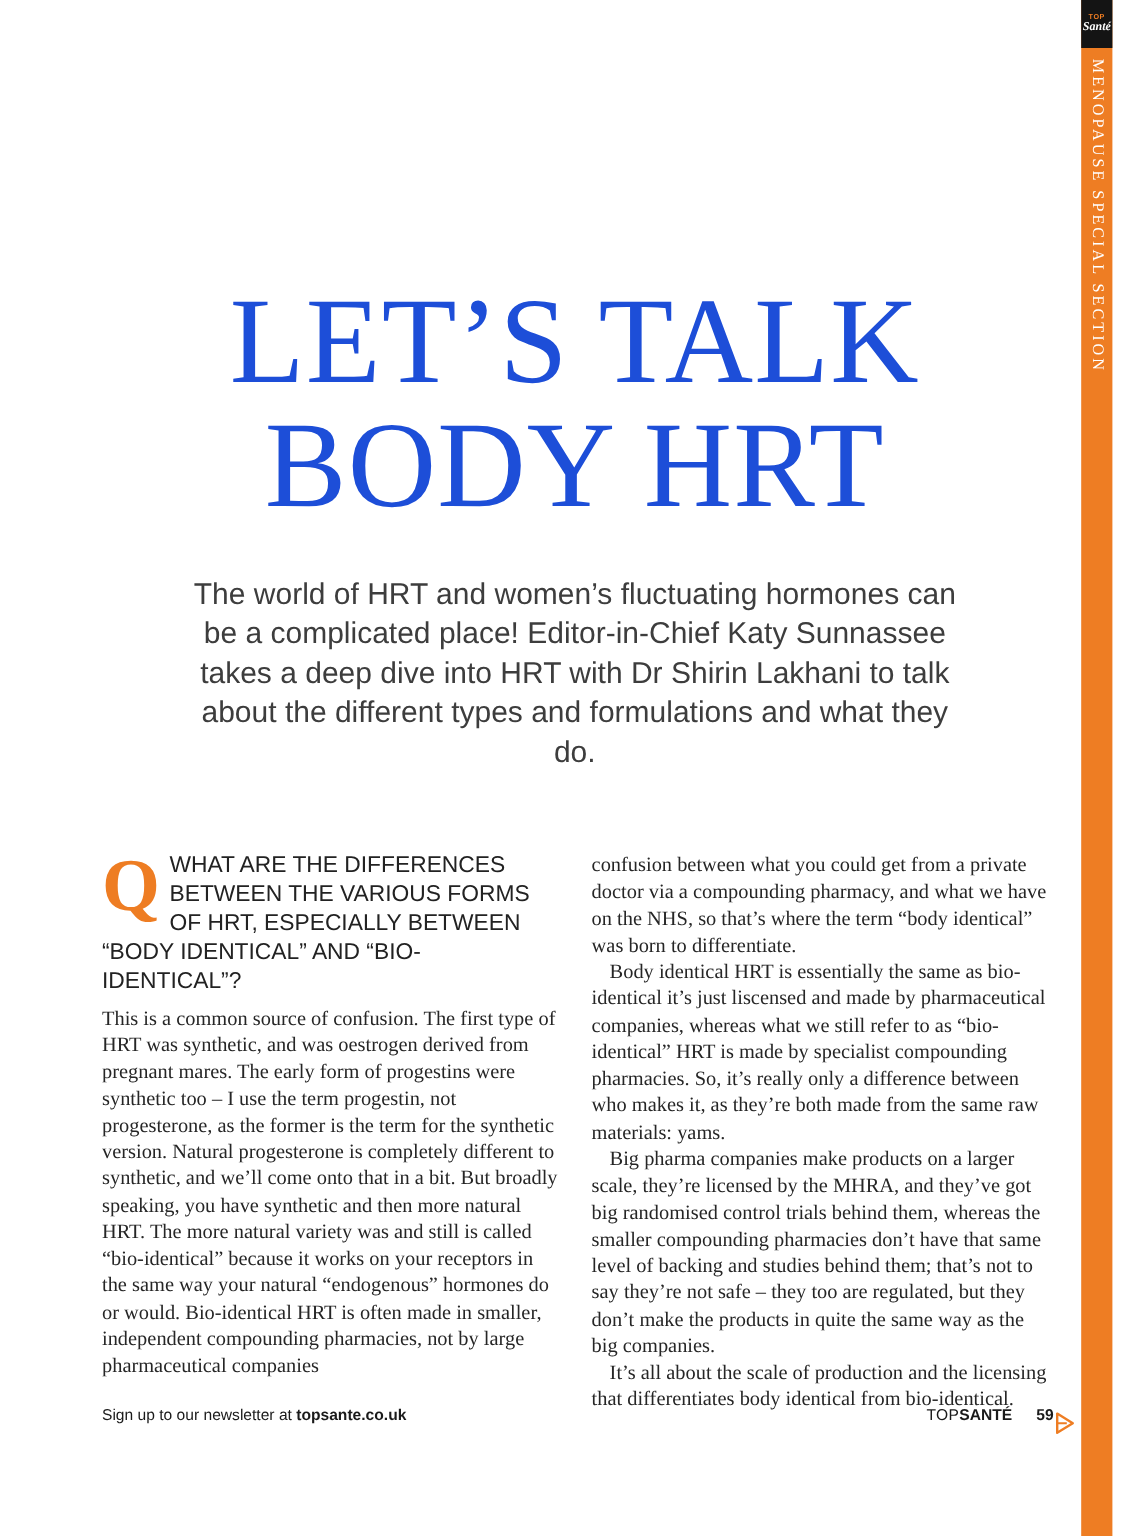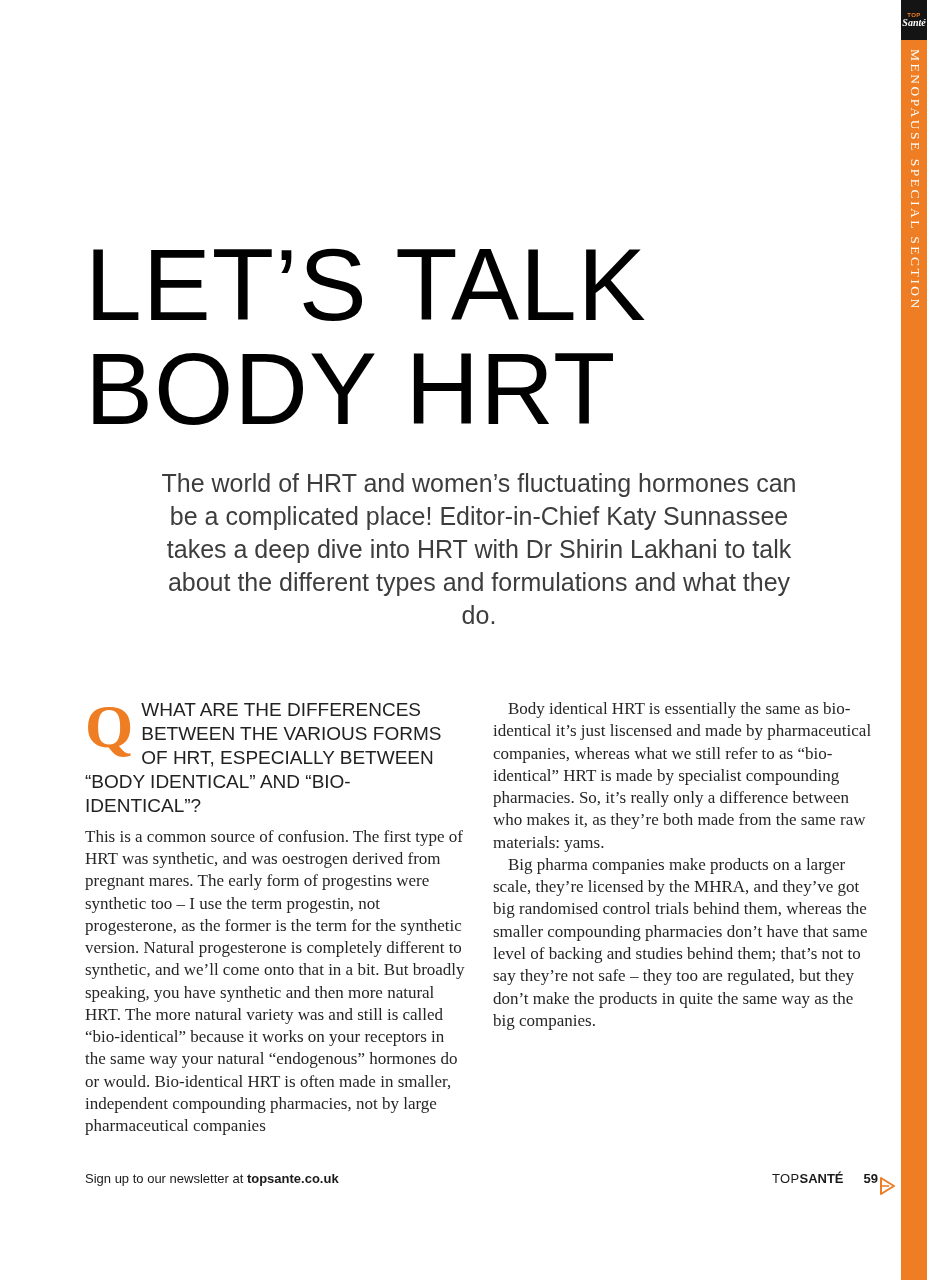--- a/index.html
+++ b/index.html
@@ -40,32 +40,32 @@
   }
 
   
   .arrow-icon { position: absolute; left: 878px; top: 1176px; }
 
   
   .content { position: absolute; left: 85px; top: 0; width: 788px; }
 
   .title {
     margin-top: 233px;
-    text-align: left;
-    font-family: Liberation Sans, sans-serif;
+    text-align: center;
+    font-family: Liberation Serif, serif;
     font-weight: normal;
     font-size: 102px;
     line-height: 1.02;
     letter-spacing: 1px;
-    color: #000000;
+    color: #1d4ed8;
   }
   .title span { display: block; }
 
   .standfirst {
-    margin: 26px auto 0 auto;
+    margin: 38px auto 0 auto;
     max-width: 645px;
     text-align: center;
     font-size: 25px;
     line-height: 1.32;
     color: #3d3d3d;
   }
 
   .columns {
     margin-top: 66px;
     display: flex; gap: 28px;
@@ -137,22 +137,24 @@
 
       <div class="col">
         <div class="question">
           <span class="qcap">Q</span>
           <span class="qtext">WHAT ARE THE DIFFERENCES BETWEEN THE VARIOUS FORMS OF HRT, ESPECIALLY BETWEEN “BODY IDENTICAL” AND “BIO-IDENTICAL”?</span>
         </div>
         <p>This is a common source of confusion. The first type of HRT was synthetic, and was oestrogen derived from pregnant mares. The early form of progestins were synthetic too – I use the term progestin, not progesterone, as the former is the term for the synthetic version. Natural progesterone is completely different to synthetic, and we’ll come onto that in a bit. But broadly speaking, you have synthetic and then more natural HRT. The more natural variety was and still is called “bio-identical” because it works on your receptors in the same way your natural “endogenous” hormones do or would. Bio-identical HRT is often made in smaller, independent compounding pharmacies, not by large pharmaceutical companies</p>
       </div>
 
       <div class="col">
+        <p>confusion between what you could get from a private doctor via a compounding pharmacy, and what we have on the NHS, so that’s where the term “body identical” was born to differentiate.</p>
         <p class="indent">Body identical HRT is essentially the same as bio-identical it’s just liscensed and made by pharmaceutical companies, whereas what we still refer to as “bio-identical” HRT is made by specialist compounding pharmacies. So, it’s really only a difference between who makes it, as they’re both made from the same raw materials: yams.</p>
         <p class="indent">Big pharma companies make products on a larger scale, they’re licensed by the MHRA, and they’ve got big randomised control trials behind them, whereas the smaller compounding pharmacies don’t have that same level of backing and studies behind them; that’s not to say they’re not safe – they too are regulated, but they don’t make the products in quite the same way as the big companies.</p>
+        <p class="indent">It’s all about the scale of production and the licensing that differentiates body identical from bio-identical.</p>
       </div>
 
     </div>
   </main>
 
   <footer>
     <div class="footer-left">
       <span>Sign up to our newsletter at </span><b>topsante.co.uk</b>
     </div>
     <div class="footer-right">

